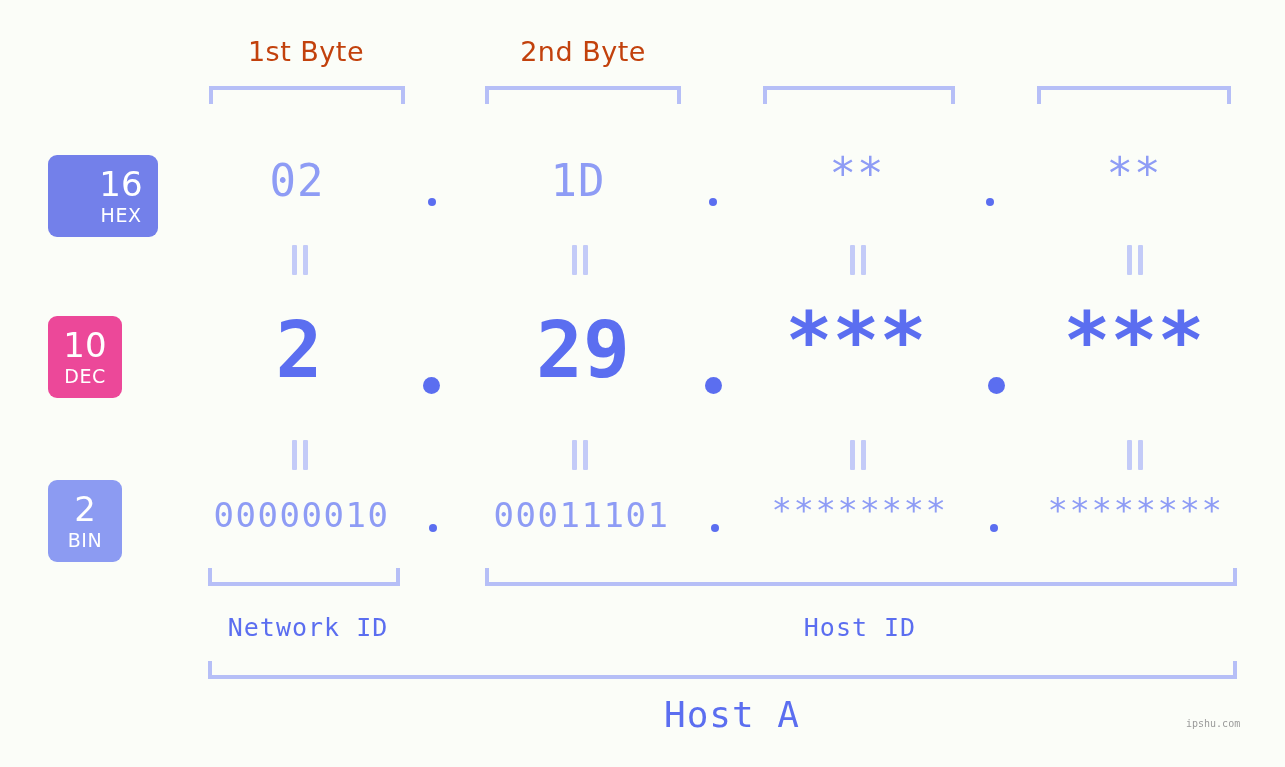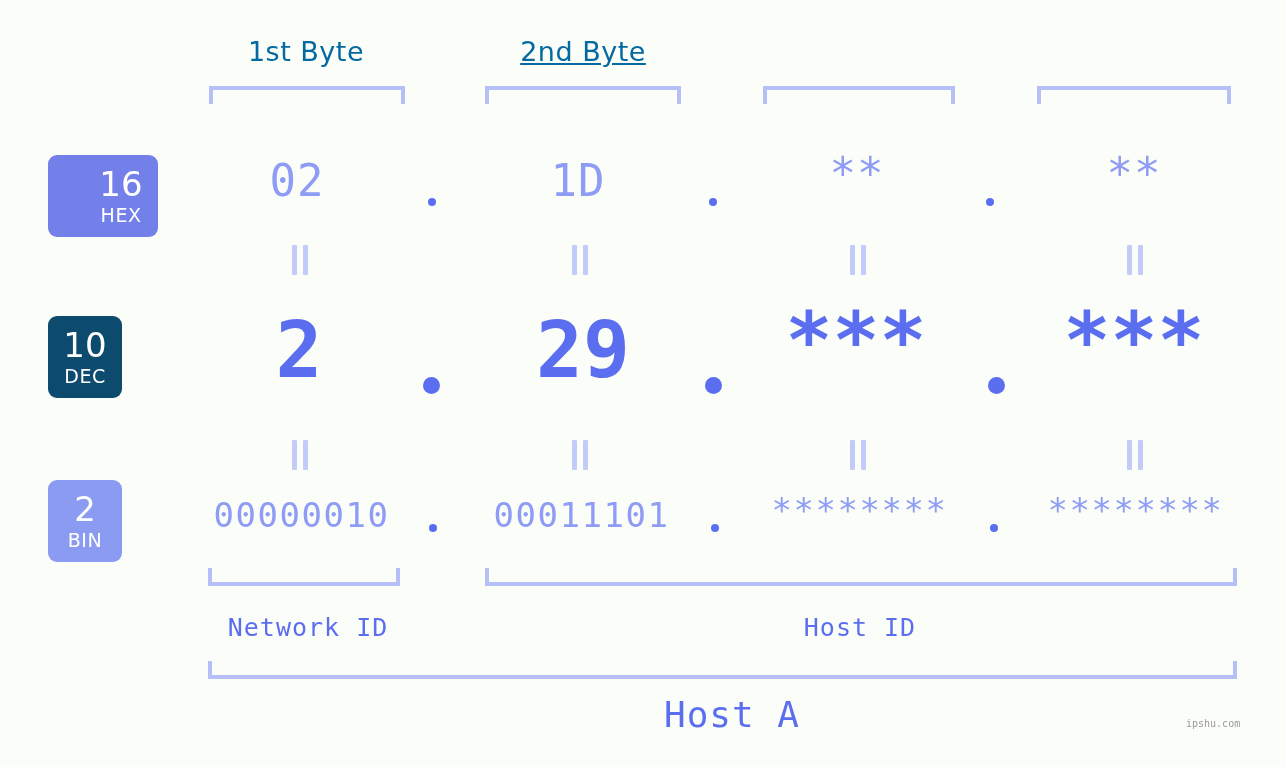--- a/index.html
+++ b/index.html
@@ -9,21 +9,21 @@
     font-family:"DejaVu Sans Mono", monospace;
     overflow:hidden;
     position:relative;
   }
   .stage{position:absolute;left:0;top:0;width:1285px;height:767px;}
 
   
   .byte-head{
     position:absolute;
     text-align:center;
-    color:#0369a1;
+    color:#c2410c;
     font-family:"DejaVu Sans", sans-serif;
     font-size:27px;
     letter-spacing:.5px;
     white-space:nowrap;
   }
 
   
   .brk{
     position:absolute;
     border-top:4px solid #b6bff7;
@@ -106,21 +106,21 @@
     font-size:10px;
     white-space:nowrap;
   }
 </style>
 </head>
 <body style="background: rgb(251, 253, 248);">
 
 <div class="stage">
 
   <div class="byte-head" style="left:196px;top:36px;width:220px;">1st Byte</div>
-  <div class="byte-head" style="left:473px;top:36px;width:220px;text-decoration:underline;">2nd Byte</div>
+  <div class="byte-head" style="left:473px;top:36px;width:220px;">2nd Byte</div>
 
   <div class="brk down" style="left:209px;top:86px;width:196px;"></div>
   <div class="brk down" style="left:485px;top:86px;width:196px;"></div>
   <div class="brk down" style="left:763px;top:86px;width:192px;"></div>
   <div class="brk down" style="left:1037px;top:86px;width:194px;"></div>
 
   <div class="badge" style="left: 48px; top: 155px; background: rgb(115, 128, 234); padding-left: 36px;">
     <span class="num">16</span>
     <span class="nm">HEX</span>
   </div>
@@ -144,21 +144,21 @@
   </div>
   <div class="eq" style="left:847px;top:245px;">
     <span class="a"></span>
       <span class="b"></span>
   </div>
   <div class="eq" style="left:1124px;top:245px;">
     <span class="a"></span>
       <span class="b"></span>
   </div>
 
-  <div class="badge" style="left: 48px; top: 316px; background: #0c4a6e;">
+  <div class="badge" style="left: 48px; top: 316px; background: #ec4899;">
     <span class="num">10</span>
     <span class="nm">DEC</span>
   </div>
   <div class="decrow">
     <div class="cell" style="left:199px;top:305px;width:200px;">2</div>
     <div class="dot lg" style="left:423px;top:377px;"></div>
     <div class="cell" style="left:483px;top:305px;width:200px;">29</div>
     <div class="dot lg" style="left:705px;top:377px;"></div>
     <div class="cell" style="left:756px;top:296px;width:200px;">***</div>
     <div class="dot lg" style="left:988px;top:377px;"></div>

